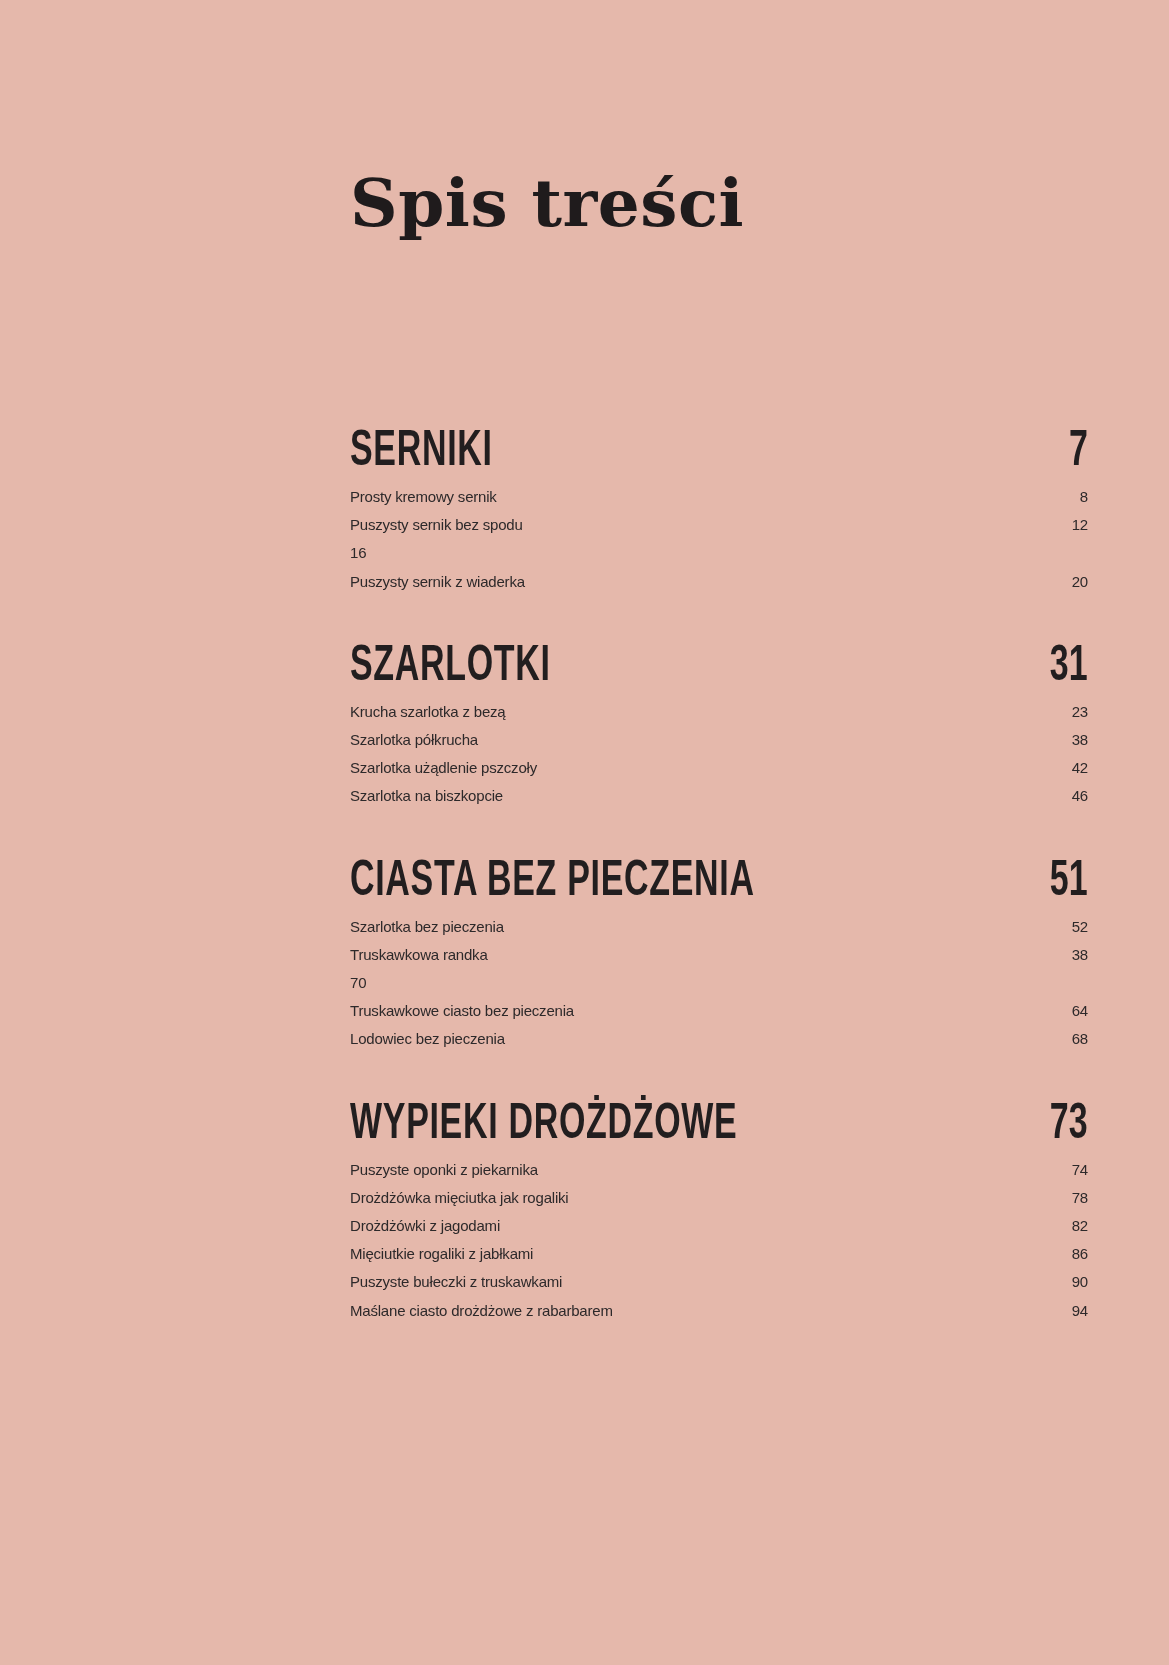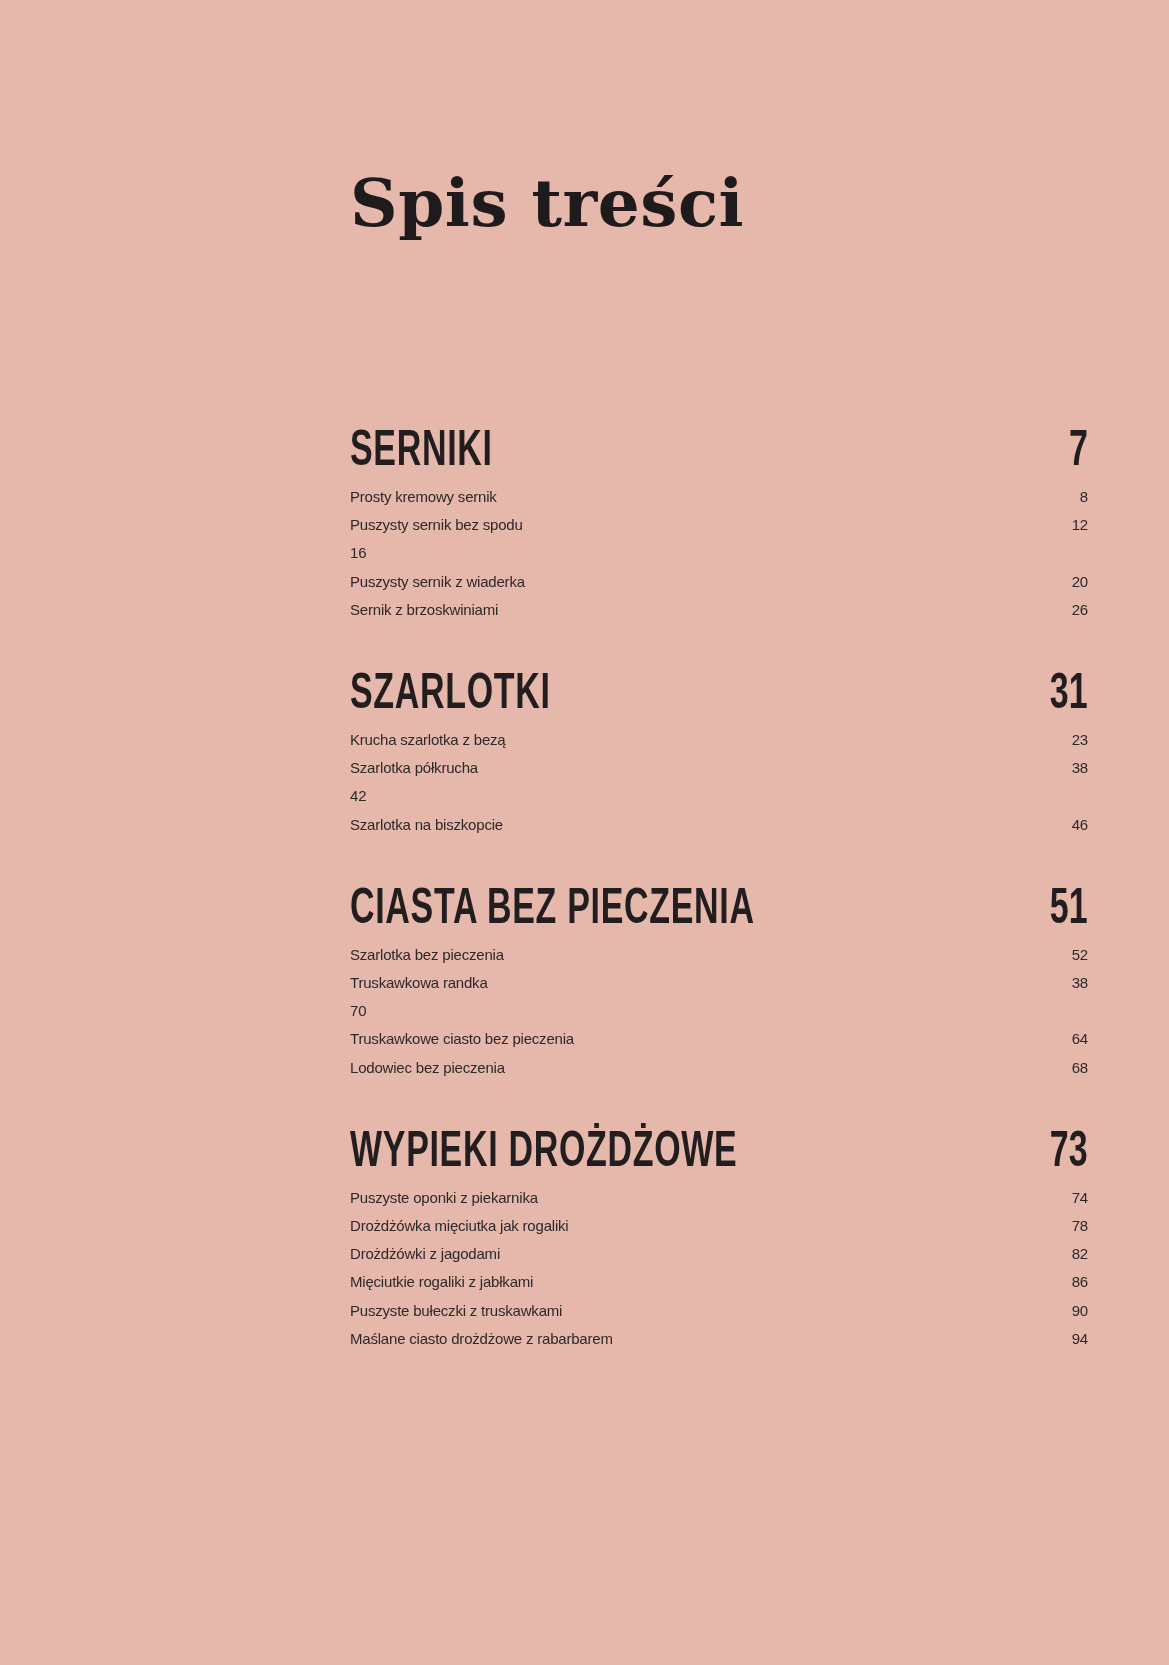--- a/index.html
+++ b/index.html
@@ -101,44 +101,41 @@
 
   <li class="toc-item">
     <span class="item-page">16</span>
   </li>
 
   <li class="toc-item">
     <span class="item-label">Puszysty sernik z wiaderka</span>
     <span class="item-page">20</span>
   </li>
 
-  <li class="toc-item">
-    <span class="item-label">Sernik z brzoskwiniami</span>
-    <span class="item-page">26</span>
-  </li>
 </ul>
   </section>
 
   <section class="toc-section">
     <div class="section-head">
       <span class="head-label">SZARLOTKI</span>
       <span class="head-page">31</span>
     </div>
     <ul class="items">
   <li class="toc-item">
     <span class="item-label">Krucha szarlotka z bezą</span>
     <span class="item-page">23</span>
   </li>
 
   <li class="toc-item">
     <span class="item-label">Szarlotka półkrucha</span>
     <span class="item-page">38</span>
   </li>
 
   <li class="toc-item">
+    <span class="item-label">Szarlotka użądlenie pszczoły</span>
     <span class="item-page">42</span>
   </li>
 
   <li class="toc-item">
     <span class="item-label">Szarlotka na biszkopcie</span>
     <span class="item-page">46</span>
   </li>
 </ul>
   </section>
 

